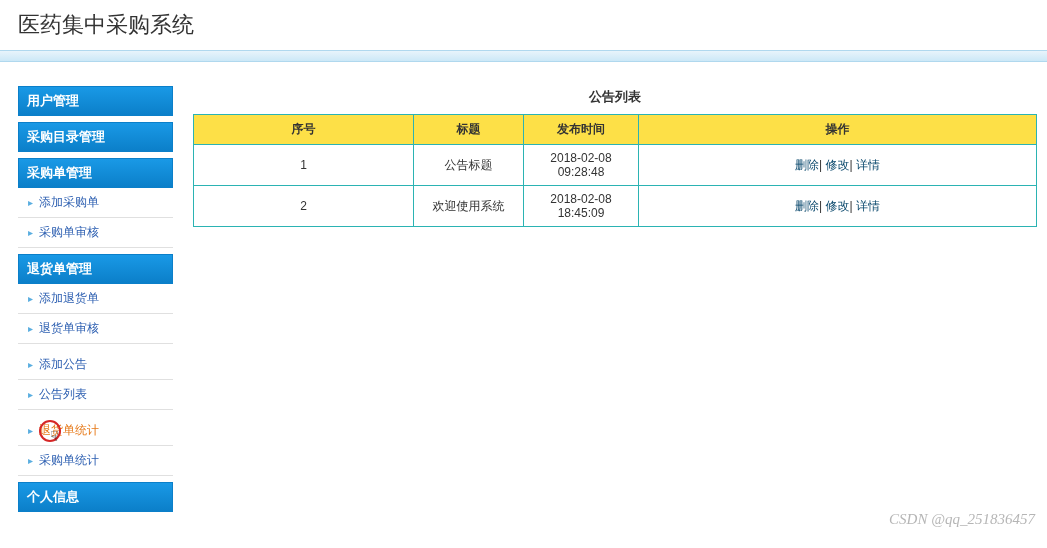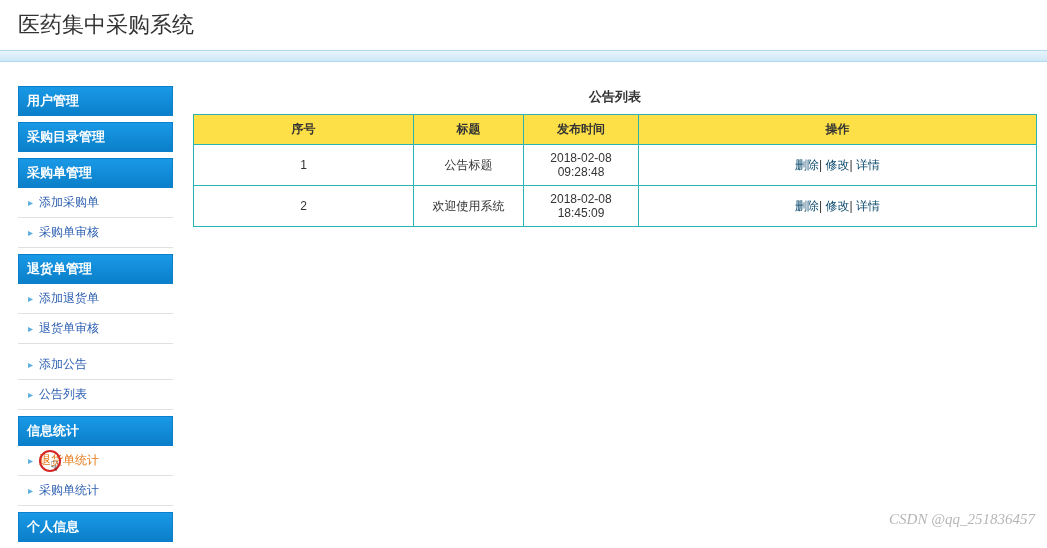--- a/index.html
+++ b/index.html
@@ -67,21 +67,20 @@
         <div class="menu-item">
           <span class="arrow">▸</span>
           <span>添加公告</span>
         </div>
         <div class="menu-item">
           <span class="arrow">▸</span>
           <span>公告列表</span>
         </div>
       </div>
       <div class="menu-group">
-        <div class="menu-header">信息统计</div>
         <div class="menu-item active">
           <span class="arrow">▸</span>
           <span class="cursor-wrap"><span>退货单统计</span><span class="cursor-circle"></span><span class="cursor-ptr">☟</span></span>
         </div>
         <div class="menu-item">
           <span class="arrow">▸</span>
           <span>采购单统计</span>
         </div>
       </div>
       <div class="menu-group">

